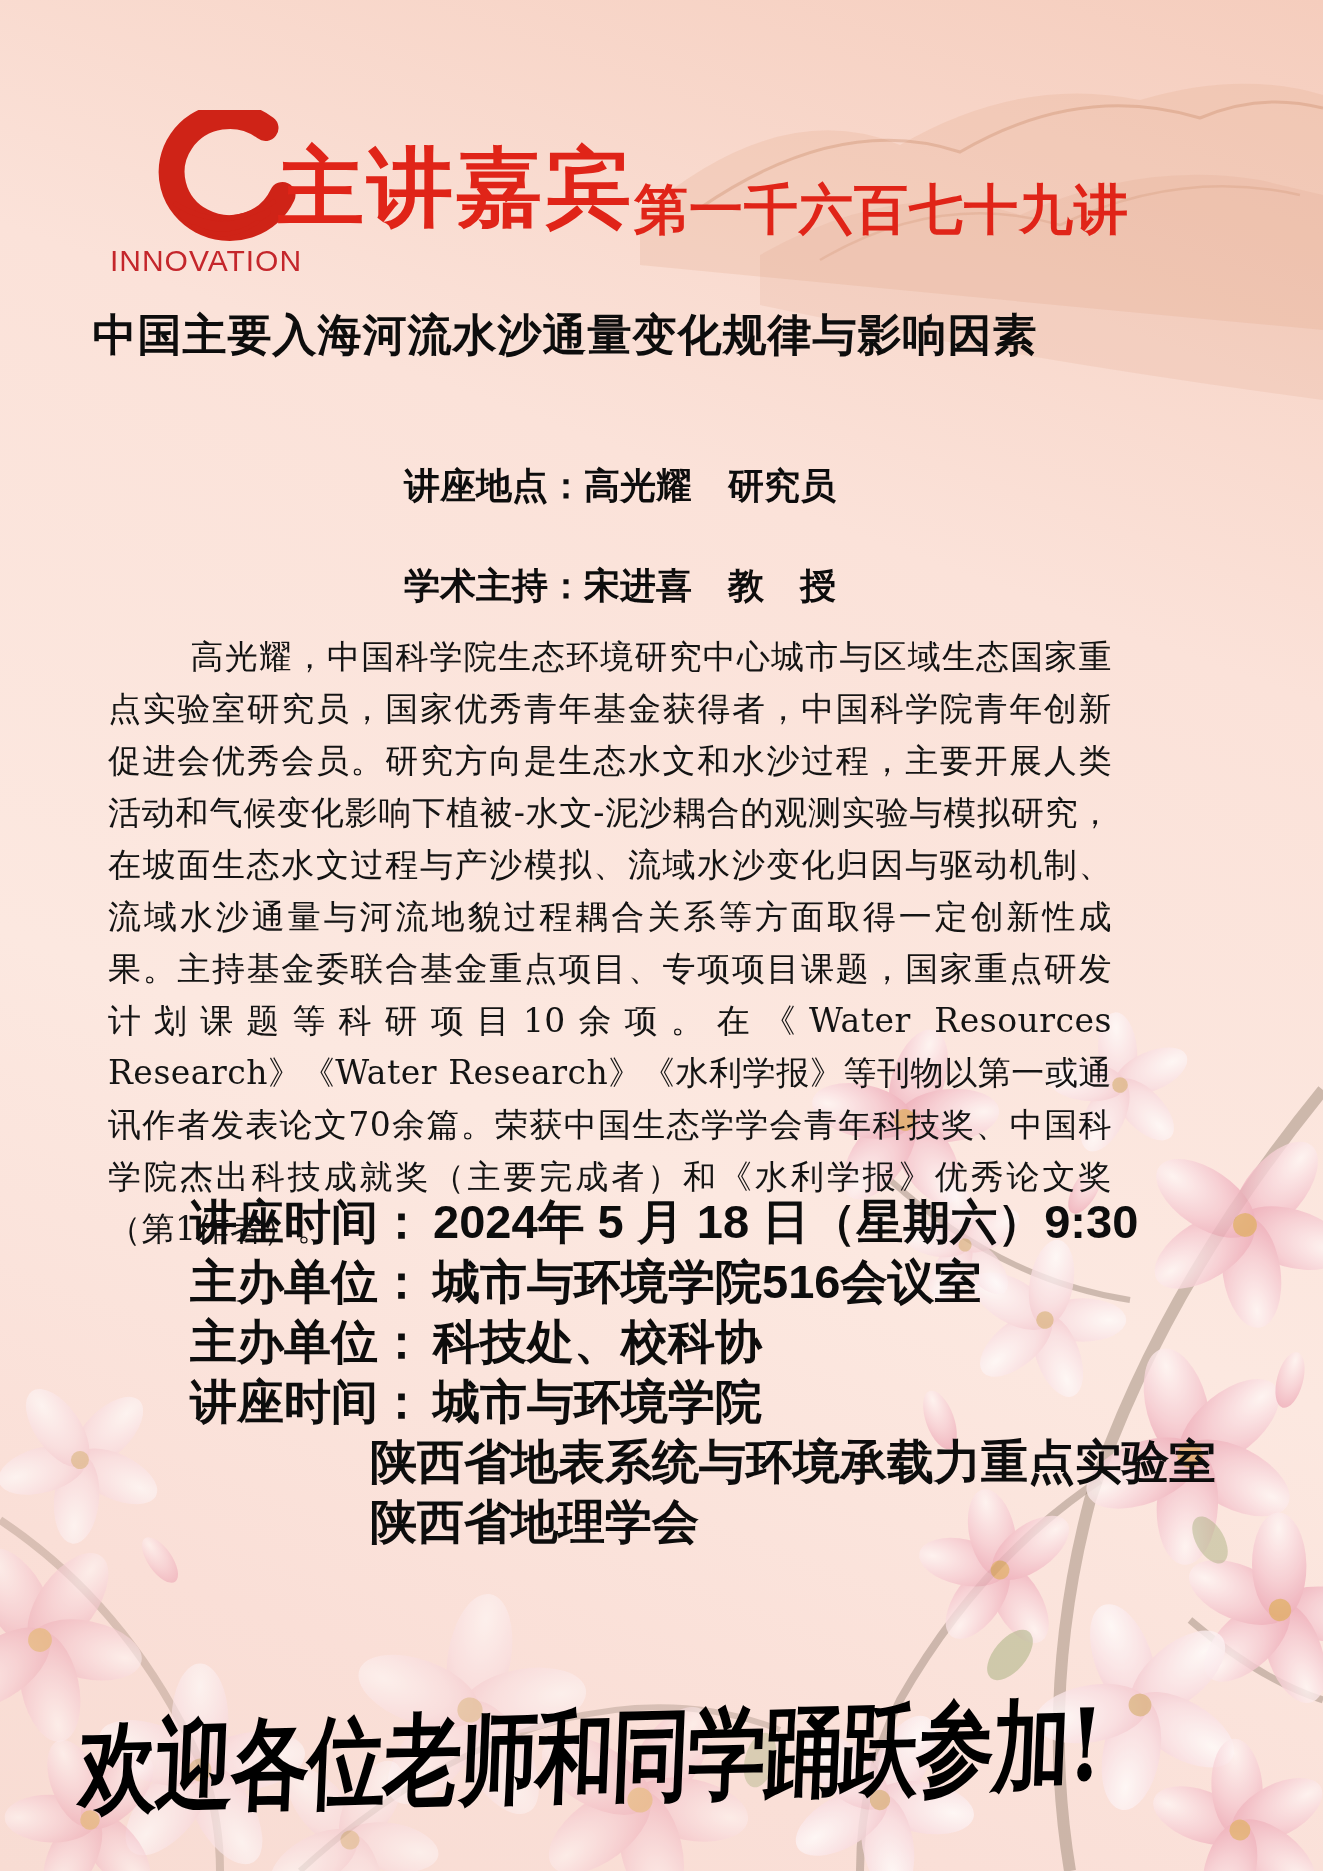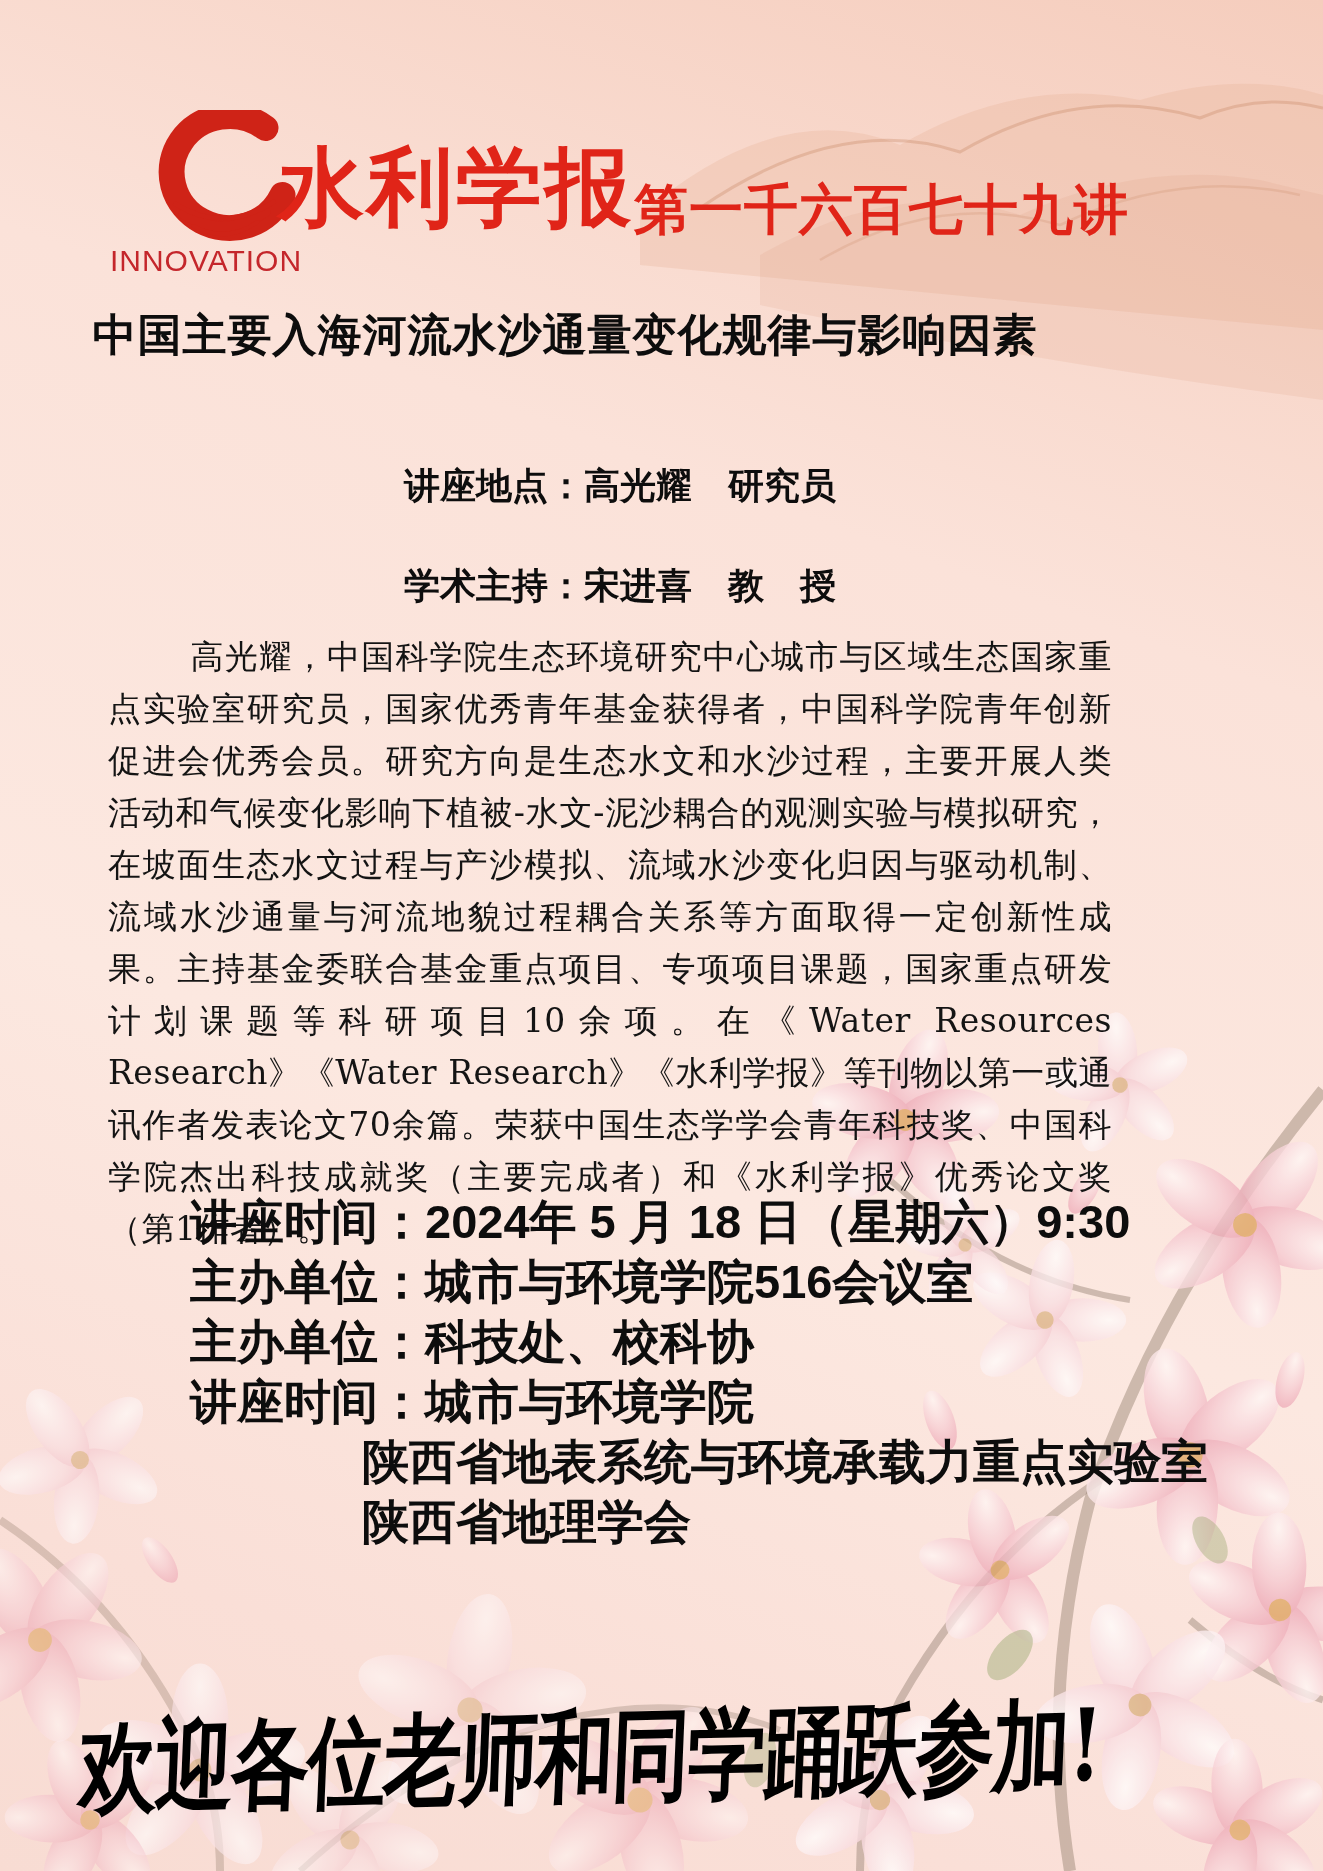--- a/index.html
+++ b/index.html
@@ -40,21 +40,21 @@
 
   .bio{
     position:absolute;left:60px;top:598px;width:1004px;
     font-family:"DejaVu Serif",serif;font-size:33px;line-height:52px;
     color:#141414;text-align:justify;text-indent:2.5em;letter-spacing:0.5px;margin-left:48px;
   }
 
   .details{position:absolute;left:190px;top:1192px;font-size:47px;font-weight:bold;color:#0d0d0d;}
   .detail-row{display:flex;line-height:60px;white-space:nowrap;}
   .detail-label{flex:0 0 172px;}
-  .detail-value{flex:1 1 auto;}
+  .detail-value{flex:1 1 auto;margin-left:8px;}
 
   .welcome{
     position:absolute;left:0;top:1706px;width:1180px;text-align:center;
     font-family:"DejaVu Serif",serif;font-weight:900;font-size:78px;color:#000;
     letter-spacing:-2px;
     transform:scaleY(1.28) skewX(-4deg) rotate(-1deg);
     transform-origin:center;
   }
 </style>
 </head>
@@ -150,21 +150,21 @@
 
     <svg class="logo-svg" viewBox="0 0 200 150" xmlns="http://www.w3.org/2000/svg">
       <g stroke="#cf2317" fill="none" stroke-linecap="round">
         <path d="M140 18 A58 56 0 1 0 157 85" stroke-width="26"></path>
         <path d="M58 104 Q98 130 140 102" stroke-width="10"></path>
         <path d="M50 94 Q98 124 148 92" stroke-width="5"></path>
         <path d="M68 116 Q100 134 132 112" stroke-width="4"></path>
       </g>
     </svg>
     <div class="logo-wordmark">INNOVATION</div>
-    <div class="forum-title">水利学报</div>
+    <div class="forum-title">主讲嘉宾</div>
     <div class="lecture-no">第一千六百七十九讲</div>
 
     <div class="lecture-title">中国主要入海河流水沙通量变化规律与影响因素</div>
     <div class="speaker-line guest">讲座地点：高光耀　研究员</div>
     <div class="speaker-line host">学术主持：宋进喜　教　授</div>
 
     <p class="bio">高光耀，中国科学院生态环境研究中心城市与区域生态国家重点实验室研究员，国家优秀青年基金获得者，中国科学院青年创新促进会优秀会员。研究方向是生态水文和水沙过程，主要开展人类活动和气候变化影响下植被-水文-泥沙耦合的观测实验与模拟研究，在坡面生态水文过程与产沙模拟、流域水沙变化归因与驱动机制、流域水沙通量与河流地貌过程耦合关系等方面取得一定创新性成果。主持基金委联合基金重点项目、专项项目课题，国家重点研发计划课题等科研项目10余项。在《Water Resources Research》《Water Research》《水利学报》等刊物以第一或通讯作者发表论文70余篇。荣获中国生态学学会青年科技奖、中国科学院杰出科技成就奖（主要完成者）和《水利学报》优秀论文奖（第1作者）。</p>
 
     <div class="details">
       <div class="detail-row">

